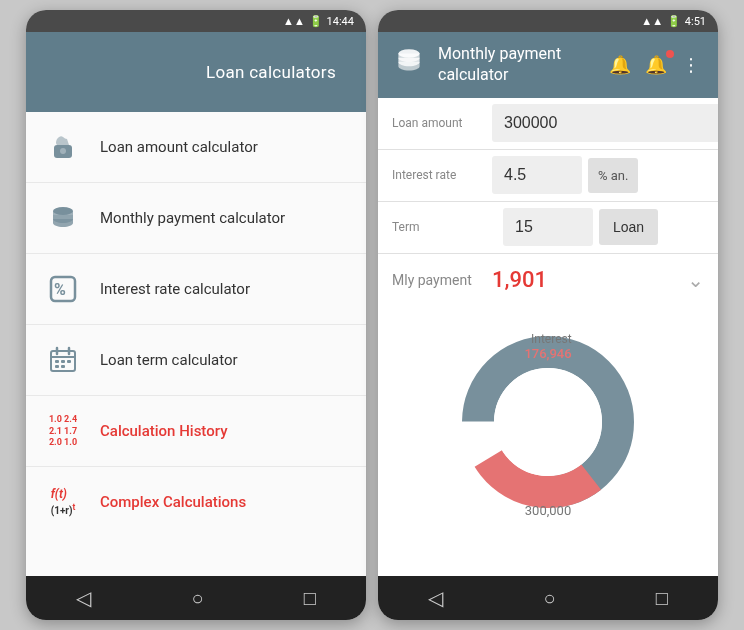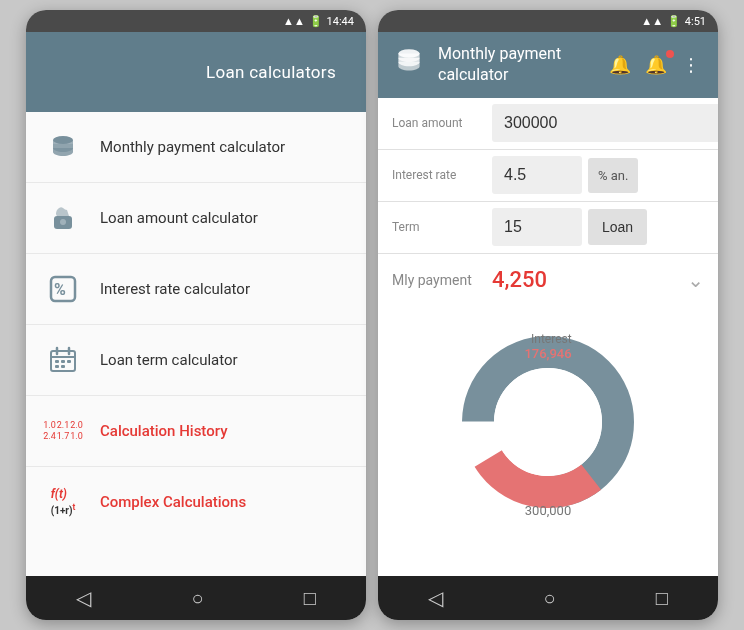--- a/index.html
+++ b/index.html
@@ -264,26 +264,26 @@
 
     
     .donut-svg {
       width: 200px;
       height: 200px;
     }
 
     
     .calc-hist-icon {
       display: flex;
-      flex-direction: row;
+      flex-direction: column;
       gap: 1px;
       font-size: 9px;
       line-height: 1.2;
       color: #e53935;
-      font-weight: normal;
+      font-weight: bold;
     }
 
     
     .complex-icon {
       font-size: 12px;
       color: #e53935;
       font-weight: bold;
       line-height: 1.2;
     }
   </style>
@@ -299,42 +299,42 @@
       <span>🔋</span>
       <span>14:44</span>
     </div>
   </div>
 
   <div class="app-header">
     <span>Loan calculators</span>
   </div>
 
   <div class="menu-list">
+
+    <div class="menu-item">
+      <div class="menu-icon teal-icon">
+        <svg width="32" height="32" viewBox="0 0 32 32" fill="none">
+          <path d="M10 14 Q8 12 10 8 Q13 4 16 6 Q18 8 20 8 L22 14 Z" fill="#78909c" opacity="0.5"></path>
+          <rect x="7" y="14" width="18" height="13" rx="3" fill="#78909c"></rect>
+          <circle cx="16" cy="20" r="3" fill="white" opacity="0.3"></circle>
+        </svg>
+      </div>
+      <span class="menu-label">Loan amount calculator</span>
+    </div>
 
     <div class="menu-item">
       <div class="menu-icon teal-icon">
         <svg width="32" height="32" viewBox="0 0 32 32" fill="none">
           <ellipse cx="16" cy="9" rx="10" ry="4" fill="#78909c"></ellipse>
           <path d="M6 9v4c0 2.2 4.5 4 10 4s10-1.8 10-4V9" fill="#78909c" opacity="0.7"></path>
           <path d="M6 13v4c0 2.2 4.5 4 10 4s10-1.8 10-4v-4" fill="#90a4ae"></path>
           <path d="M6 17v4c0 2.2 4.5 4 10 4s10-1.8 10-4v-4" fill="#78909c" opacity="0.8"></path>
         </svg>
       </div>
       <span class="menu-label">Monthly payment calculator</span>
-    </div>
-
-    <div class="menu-item">
-      <div class="menu-icon teal-icon">
-        <svg width="32" height="32" viewBox="0 0 32 32" fill="none">
-          <path d="M10 14 Q8 12 10 8 Q13 4 16 6 Q18 8 20 8 L22 14 Z" fill="#78909c" opacity="0.5"></path>
-          <rect x="7" y="14" width="18" height="13" rx="3" fill="#78909c"></rect>
-          <circle cx="16" cy="20" r="3" fill="white" opacity="0.3"></circle>
-        </svg>
-      </div>
-      <span class="menu-label">Loan amount calculator</span>
     </div>
 
     <div class="menu-item">
       <div class="menu-icon teal-icon">
         <svg width="32" height="32" viewBox="0 0 32 32" fill="none">
           <rect x="4" y="4" width="24" height="24" rx="4" stroke="#78909c" stroke-width="2.5" fill="none"></rect>
           <text x="7" y="22" font-size="16" fill="#78909c" font-weight="bold">%</text>
         </svg>
       </div>
       <span class="menu-label">Interest rate calculator</span>
@@ -427,27 +427,27 @@
     </div>
 
     <div class="calc-row">
       <span class="calc-label">Interest rate</span>
       <input class="calc-input" type="text" value="4.5" style="max-width: 90px;">
       <span class="calc-unit">% an.</span>
     </div>
 
     <div class="calc-row">
       <span class="calc-label">Term</span>
-      <input class="calc-input" type="text" value="15" style="max-width: 90px;">
+      <input class="calc-input" type="text" value="15" style="max-width: 90px; margin-left: 11px;">
       <button class="years-btn">Loan</button>
     </div>
 
     <div class="result-row">
       <span class="result-label">Mly payment</span>
-      <span class="result-value">4,250</span>
+      <span class="result-value">1,901</span>
       <span class="chevron-icon">⌄</span>
     </div>
 
     <div class="chart-area">
       <div class="donut-wrapper">
         
         <div class="donut-label-interest">
           <span>Interest</span><br>
           <span class="amount">176,946</span>
         </div>

